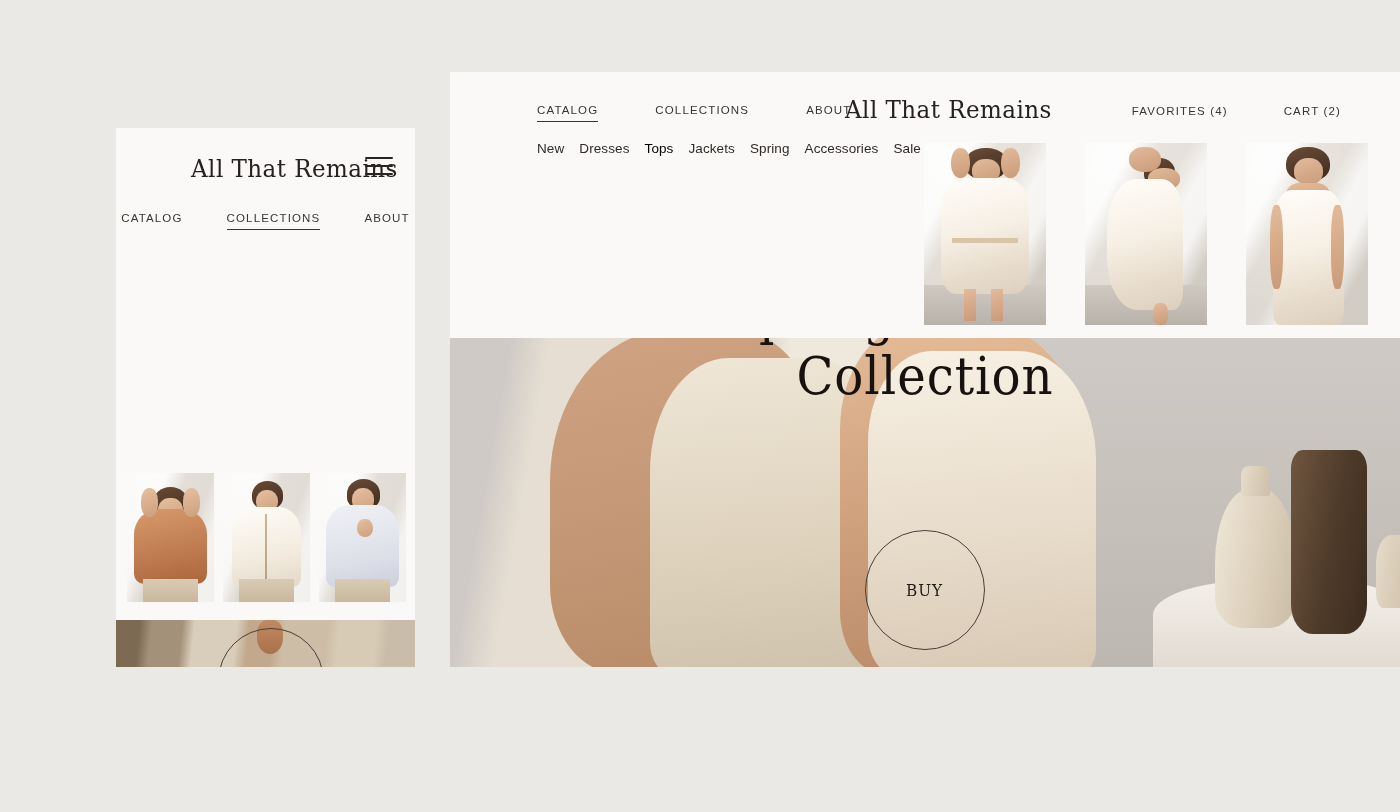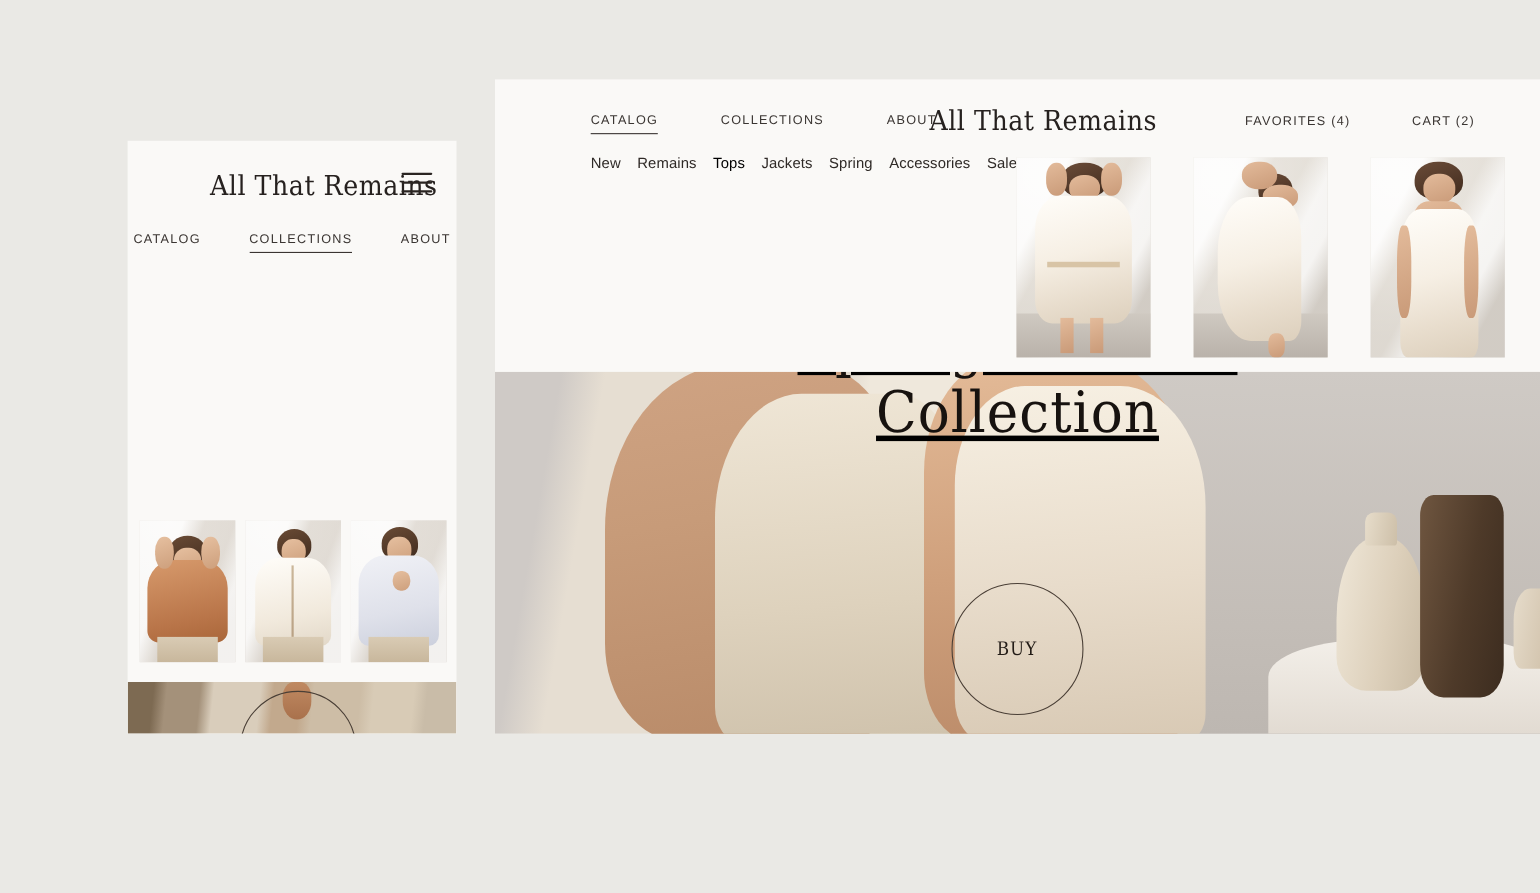--- a/index.html
+++ b/index.html
@@ -85,21 +85,21 @@
   }
   .d-thumbs { position: absolute; left: 474px; top: 71px; display: flex; gap: 39px; }
   .d-thumbs .ph { width: 122px; height: 182px; }
 
   .d-hero {
     position: absolute; left: 0; top: 266px; width: 950px; height: 329px;
     overflow: hidden; z-index: 1;
   }
   .hero-title {
     position: absolute; left: 0; right: 0; top: -52px;
-    text-align: center; z-index: 4; pointer-events: none; text-decoration: underline;
+    text-align: center; z-index: 4; pointer-events: none;
   }
   .hero-title .ln {
     font-family: "DejaVu Serif", serif;
     font-size: 52px; line-height: 60px; color: #17120f;
     letter-spacing: 1px; transform: scaleX(.93); display: block;
   }
   .buy-btn {
     position: absolute; left: 415px; top: 192px;
     width: 120px; height: 120px; border-radius: 50%;
     border: 1px solid #4a3f36; display: flex; align-items: center; justify-content: center;
@@ -275,21 +275,21 @@
 
       <div class="logo d-logo">All That Remains</div>
 
       <div class="d-util">
         <div class="navlink">FAVORITES (4)</div>
         <div class="navlink">CART (2)</div>
       </div>
 
       <div class="d-drop">
         <div class="droplink">New</div>
-        <div class="droplink">Remains</div>
+        <div class="droplink">Dresses</div>
         <div class="droplink muted">Tops</div>
         <div class="droplink">Jackets</div>
         <div class="droplink">Spring</div>
         <div class="droplink">Accessories</div>
         <div class="droplink">Sale</div>
       </div>
 
       <div class="d-thumbs">
         <div class="ph studio">
           <i class="bg"></i>

